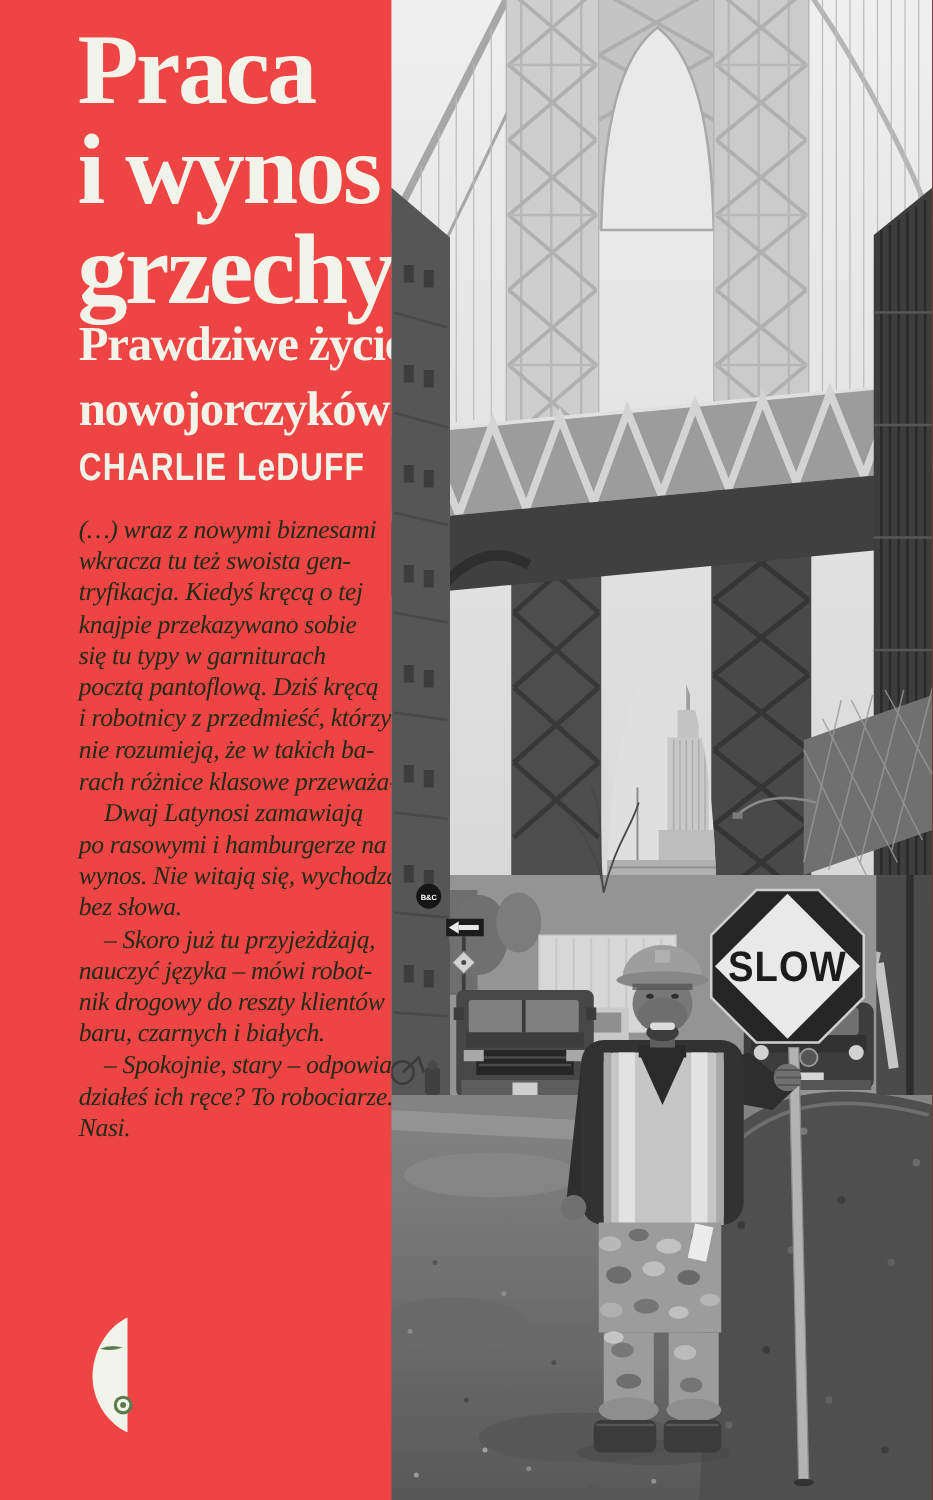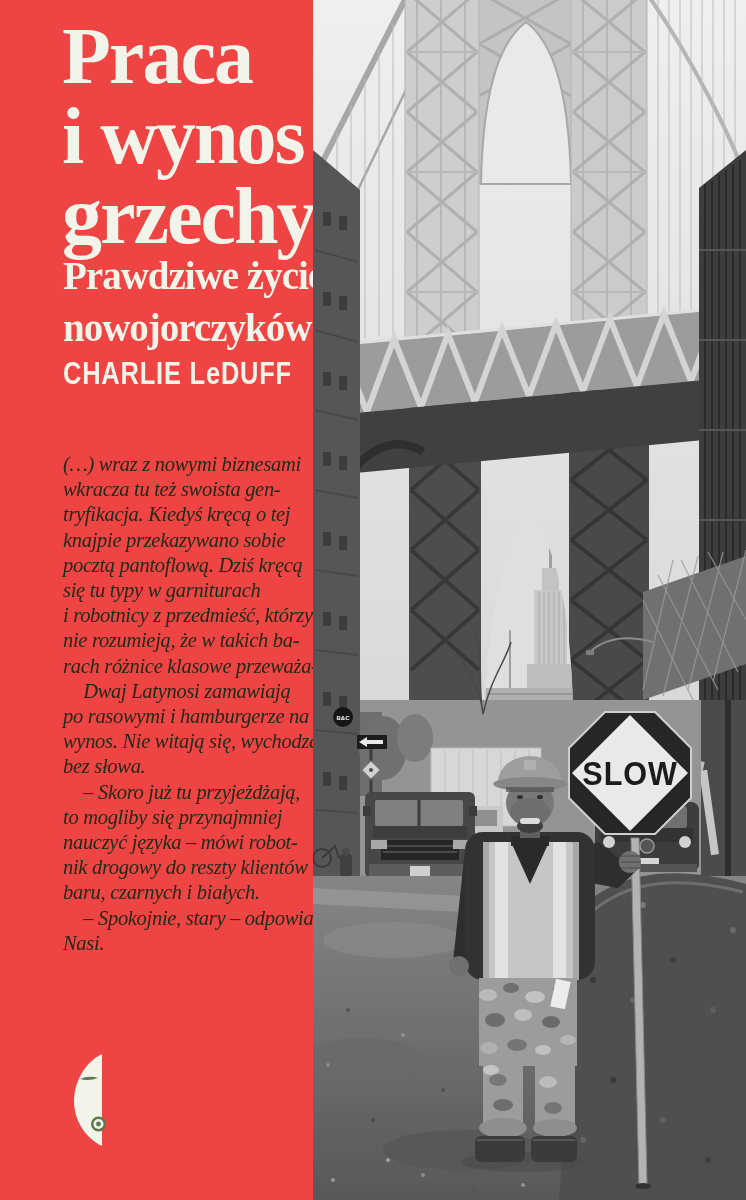--- a/index.html
+++ b/index.html
@@ -24,21 +24,20 @@
     font-weight:700;font-size:31px;letter-spacing:1px;
     color:#f0f3e8;
     transform:scaleX(0.82);transform-origin:left center;
     white-space:nowrap;
   }
   .excerpt{
     position:absolute;left:63px;top:412px;width:260px;
     font-style:italic;font-weight:400;
     font-size:20.5px;line-height:25.2px;letter-spacing:-0.3px;
     color:#202b19;
-    margin-top:40px;
   }
   .excerpt .line{white-space:pre;}
   .logo{position:absolute;left:73px;top:1054px;}
   .photo{position:absolute;left:313px;top:0;}
 </style>
 </head>
 <body>
 
 <div class="page">
 
@@ -53,35 +52,35 @@
     <div>nowojorczyków</div>
   </div>
 
   <div class="author">CHARLIE LeDUFF</div>
 
   <div class="excerpt">
     <div class="line">(…) wraz z nowymi biznesami</div>
     <div class="line">wkracza tu też swoista gen-</div>
     <div class="line">tryfikacja. Kiedyś kręcą o tej</div>
     <div class="line">knajpie przekazywano sobie</div>
+    <div class="line">się tu typy w garniturach</div>
     <div class="line">pocztą pantoflową. Dziś kręcą</div>
-    <div class="line">się tu typy w garniturach</div>
     <div class="line">i robotnicy z przedmieść, którzy</div>
     <div class="line">nie rozumieją, że w takich ba-</div>
     <div class="line">rach różnice klasowe przeważa-</div>
     <div class="line"> Dwaj Latynosi zamawiają</div>
     <div class="line">po rasowymi i hamburgerze na</div>
     <div class="line">wynos. Nie witają się, wychodzą</div>
     <div class="line">bez słowa.</div>
     <div class="line"> – Skoro już tu przyjeżdżają,</div>
-    <div class="line">to mogliby się przynajmniej</div>
     <div class="line">nauczyć języka – mówi robot-</div>
     <div class="line">nik drogowy do reszty klientów</div>
     <div class="line">baru, czarnych i białych.</div>
     <div class="line"> – Spokojnie, stary – odpowia-</div>
+    <div class="line">działeś ich ręce? To robociarze.</div>
     <div class="line">Nasi.</div>
   </div>
 
   <svg class="logo" width="36" height="92" viewBox="0 0 36 92">
     <path d="M29,0 C12,8 1,28 1,47 C1,66 12,84 29,92 L29,0 Z" fill="#f2f4e9"></path>
     <path d="M7,25 Q16,21 25,24 Q16,27.5 7,25 Z" fill="#5d7a4e"></path>
     <circle cx="25.5" cy="70" r="7.5" fill="#5d7a4e"></circle>
     <circle cx="25.5" cy="70" r="5" fill="#f2f4e9"></circle>
     <circle cx="25.5" cy="70" r="2.4" fill="#5d7a4e"></circle>
   </svg>

